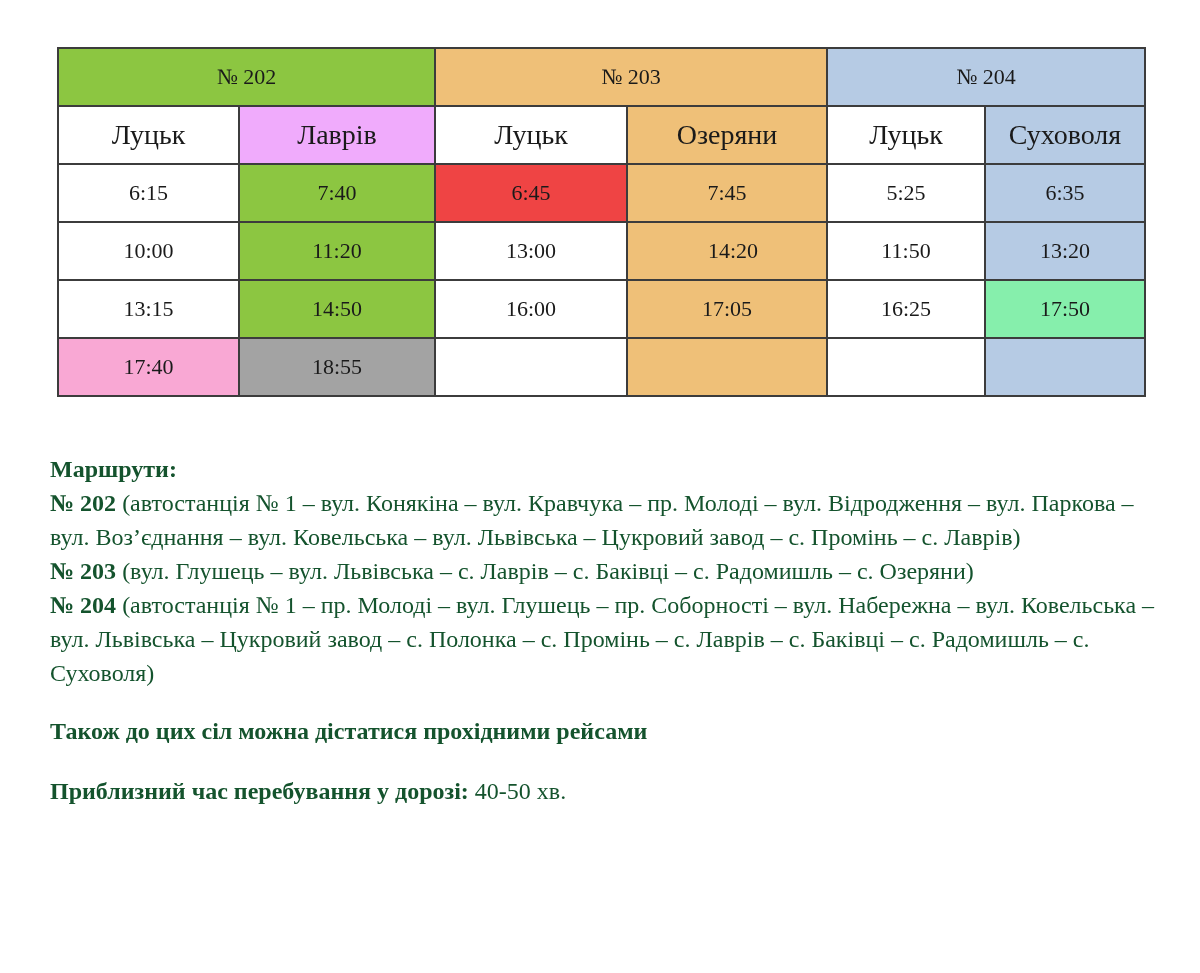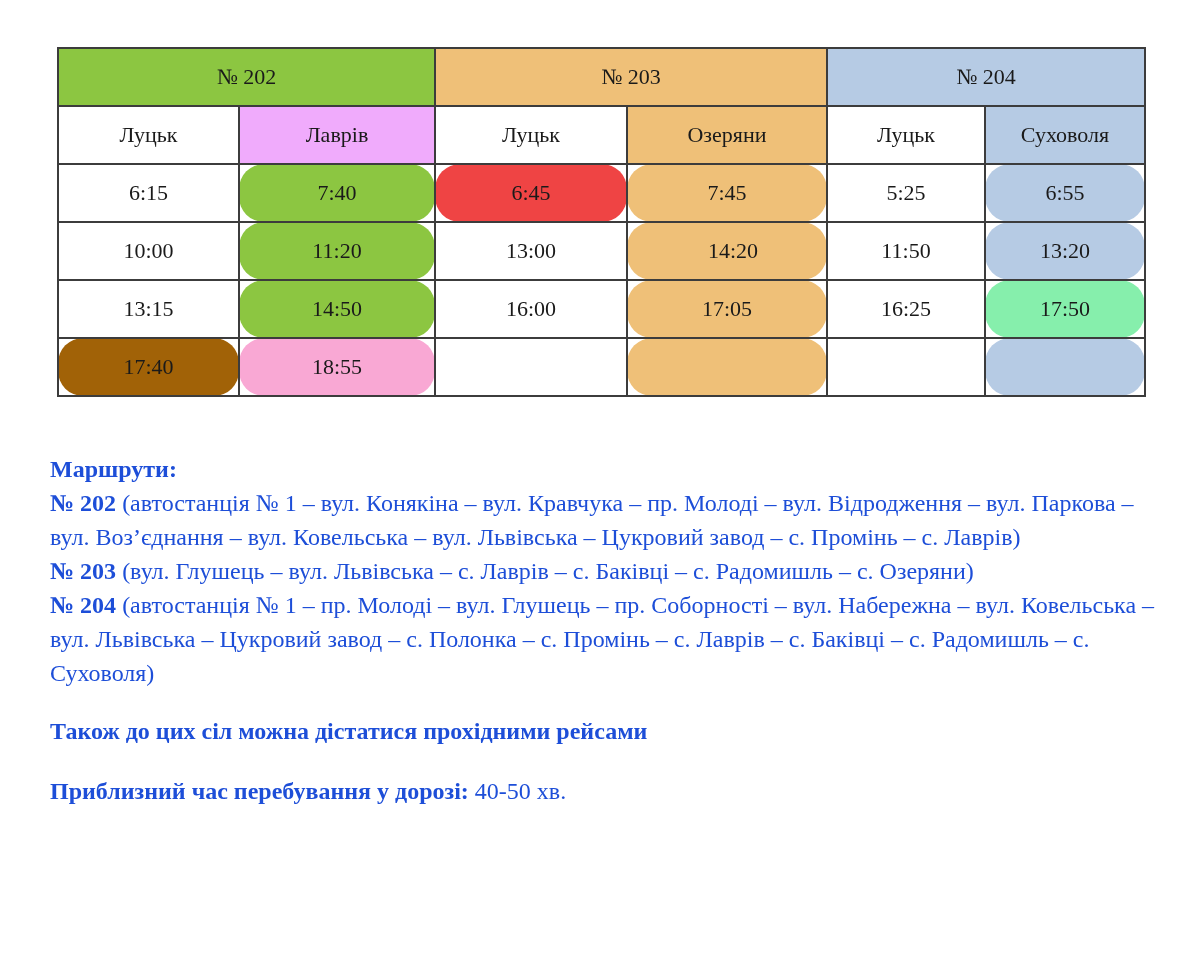--- a/index.html
+++ b/index.html
@@ -53,37 +53,36 @@
   col.c3 { width: 200px; }
   col.c4 { width: 158px; }
   col.c5 { width: 160px; }
 
   tr.route-header td {
     height: 58px;
     font-size: 22px;
   }
   tr.station-header td {
     height: 58px;
-    font-size: 22px;
+    font-size: 28px;
   }
   tr.time-row td {
     height: 58px;
     font-size: 22px;
-    border-radius: 25px;
   }
 
   
   .notes {
     position: absolute;
     left: 50px;
     top: 452px;
     width: 1110px;
     font-size: 24px;
     line-height: 34px;
-    color: #1d4ed8;
+    color: #14532d;
   }
   .notes .block { margin: 0; }
   .notes .para { margin: 0; }
   .lbl { font-weight: bold; }
   .routes-block { margin-top: 0; }
   .gap-1 { height: 24px; }
   .gap-2 { height: 26px; }
 </style>
 </head>
 <body>
@@ -116,21 +115,21 @@
           <td style="background-color: rgb(255, 255, 255);">Луцьк</td>
           <td style="background-color: rgb(182, 203, 228);">Суховоля</td>
         </tr>
 
         <tr class="time-row">
           <td style="background-color: rgb(255, 255, 255);">6:15</td>
           <td style="background-color: rgb(140, 198, 65); margin-left: 21px;">7:40</td>
           <td style="background-color: #ef4444;">6:45</td>
           <td style="background-color: rgb(239, 192, 120);">7:45</td>
           <td style="background-color: rgb(255, 255, 255);">5:25</td>
-          <td style="background-color: rgb(182, 203, 228);">6:55</td>
+          <td style="background-color: rgb(182, 203, 228);">6:35</td>
         </tr>
 
         <tr class="time-row">
           <td style="background-color: rgb(255, 255, 255);">10:00</td>
           <td style="background-color: rgb(140, 198, 65);">11:20</td>
           <td style="background-color: rgb(255, 255, 255);">13:00</td>
           <td style="background-color: rgb(239, 192, 120); padding-left: 12px;">14:20</td>
           <td style="background-color: rgb(255, 255, 255);">11:50</td>
           <td style="background-color: rgb(182, 203, 228);">13:20</td>
         </tr>
@@ -138,22 +137,22 @@
         <tr class="time-row">
           <td style="background-color: rgb(255, 255, 255);">13:15</td>
           <td style="background-color: rgb(140, 198, 65);">14:50</td>
           <td style="background-color: rgb(255, 255, 255);">16:00</td>
           <td style="background-color: rgb(239, 192, 120);">17:05</td>
           <td style="background-color: rgb(255, 255, 255);">16:25</td>
           <td style="background-color: #86efac;">17:50</td>
         </tr>
 
         <tr class="time-row">
-          <td style="background-color: #a16207; margin-top: 21px;">17:40</td>
-          <td style="background-color: #f9a8d4;">18:55</td>
+          <td style="background-color: #f9a8d4; margin-top: 21px;">17:40</td>
+          <td style="background-color: #a3a3a3;">18:55</td>
           <td style="background-color: rgb(255, 255, 255);"></td>
           <td style="background-color: rgb(239, 192, 120);"></td>
           <td style="background-color: rgb(255, 255, 255);"></td>
           <td style="background-color: rgb(182, 203, 228);"></td>
         </tr>
 
       </tbody>
     </table>
   </div>
 

